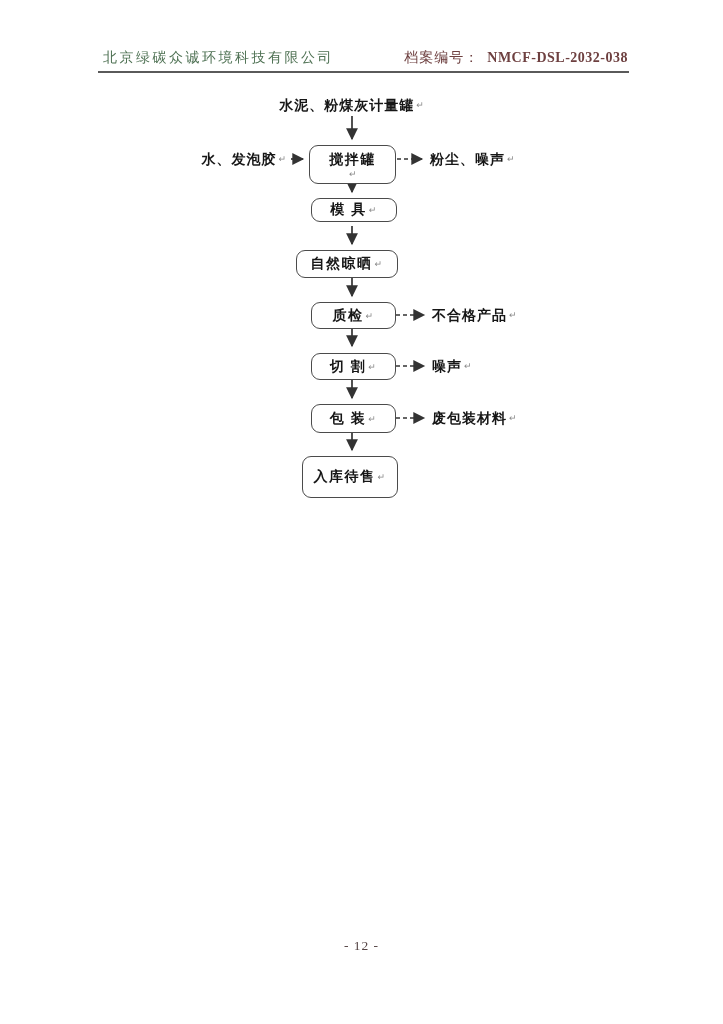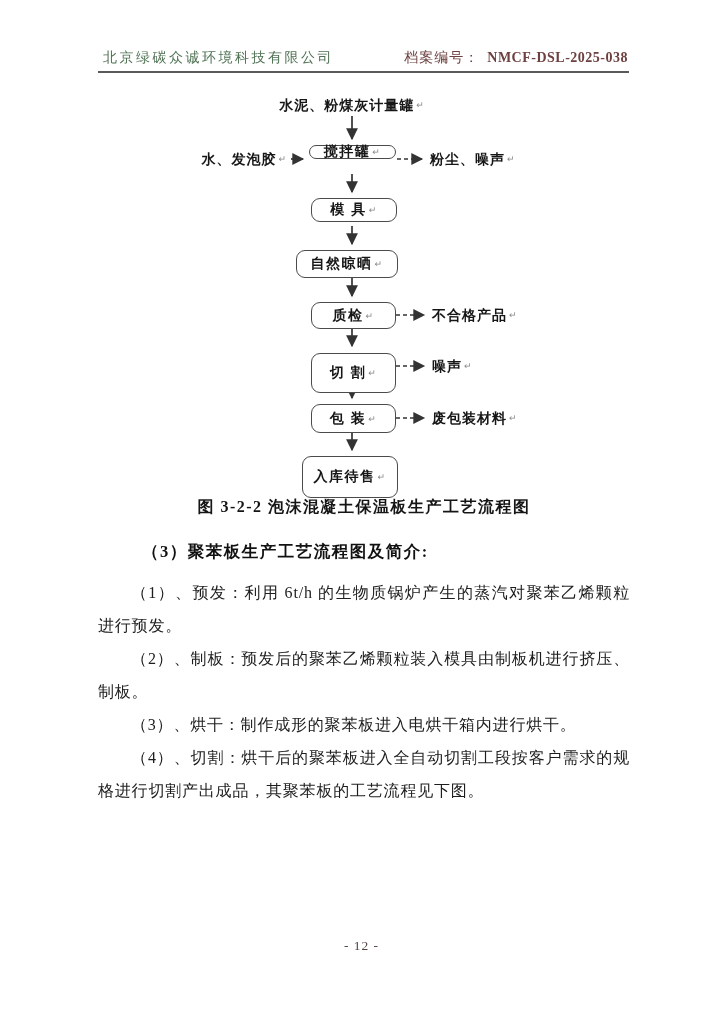--- a/index.html
+++ b/index.html
@@ -57,21 +57,21 @@
     font-size:13.5px; letter-spacing:1px; color:var(--pageno-color,#554444);
   }
 </style>
 </head>
 <body>
 
 <div class="page">
 
   <div class="hdr-company">北京绿碳众诚环境科技有限公司</div>
   <div class="hdr-archive">
-    <span>档案编号：</span><span class="no">NMCF-DSL-2025-038</span>
+    <span>档案编号：</span><span class="no">NMCF-DSL-2032-038</span>
   </div>
   <div class="hdr-rule"></div>
 
   <svg class="fc-svg" viewBox="0 0 723 1024" xmlns="http://www.w3.org/2000/svg">
     <defs>
       <marker id="ah" markerWidth="8" markerHeight="8" refX="6.3" refY="3.5" orient="auto">
         <path d="M0,0 L7,3.5 L0,7 z" fill="#333"></path>
       </marker>
     </defs>
     <g stroke="#333" stroke-width="1.7" fill="none">
@@ -91,21 +91,21 @@
   </svg>
 
   <div class="fc-side" style="left:352px; top:97px; transform:translateX(-50%);">
     <span>水泥、粉煤灰计量罐</span><span class="eol">↵</span>
   </div>
 
   <div class="fc-side" style="right:436px; top:151px;">
     <span>水、发泡胶</span><span class="eol">↵</span>
   </div>
 
-  <div class="fc-box" style="left:309px; top:145px; width:87px; height:14px;">
+  <div class="fc-box" style="left:309px; top:145px; width:87px; height:39px;flex-direction:column;">
     <span>搅拌罐</span>
       <span class="eol">↵</span>
   </div>
   <div class="fc-side" style="left:430px; top:151px;">
     <span>粉尘、噪声</span><span class="eol">↵</span>
   </div>
 
   <div class="fc-box" style="left:311px; top:198px; width:86px; height:24px;">
     <span>模 具</span>
       <span class="eol">↵</span>
@@ -117,45 +117,37 @@
   </div>
 
   <div class="fc-box" style="left:311px; top:302px; width:85px; height:27px;">
     <span>质检</span>
       <span class="eol">↵</span>
   </div>
   <div class="fc-side" style="left:432px; top:307px;">
     <span>不合格产品</span><span class="eol">↵</span>
   </div>
 
-  <div class="fc-box" style="left:311px; top:353px; width:85px; height:40px;">
+  <div class="fc-box" style="left:311px; top:353px; width:85px; height:27px;">
     <span>切 割</span>
       <span class="eol">↵</span>
   </div>
   <div class="fc-side" style="left:432px; top:358px;">
     <span>噪声</span><span class="eol">↵</span>
   </div>
 
   <div class="fc-box" style="left:311px; top:404px; width:85px; height:29px;">
     <span>包 装</span>
       <span class="eol">↵</span>
   </div>
   <div class="fc-side" style="left:432px; top:410px;">
     <span>废包装材料</span><span class="eol">↵</span>
   </div>
 
   <div class="fc-box" style="left:302px; top:456px; width:96px; height:42px;">
     <span>入库待售</span>
       <span class="eol">↵</span>
   </div>
 
-  <div class="doc-text">
-    <div class="fig-caption">图 3-2-2 泡沫混凝土保温板生产工艺流程图</div>
-    <div class="sec-heading">（3）聚苯板生产工艺流程图及简介:</div>
-    <p class="body-par">（1）、预发：利用 6t/h 的生物质锅炉产生的蒸汽对聚苯乙烯颗粒进行预发。</p>
-    <p class="body-par">（2）、制板：预发后的聚苯乙烯颗粒装入模具由制板机进行挤压、制板。</p>
-    <p class="body-par">（3）、烘干：制作成形的聚苯板进入电烘干箱内进行烘干。</p>
-    <p class="body-par">（4）、切割：烘干后的聚苯板进入全自动切割工段按客户需求的规格进行切割产出成品，其聚苯板的工艺流程见下图。</p>
-  </div>
 
   <div class="footer">- 12 -</div>
 
 </div>
 
 </body></html>

